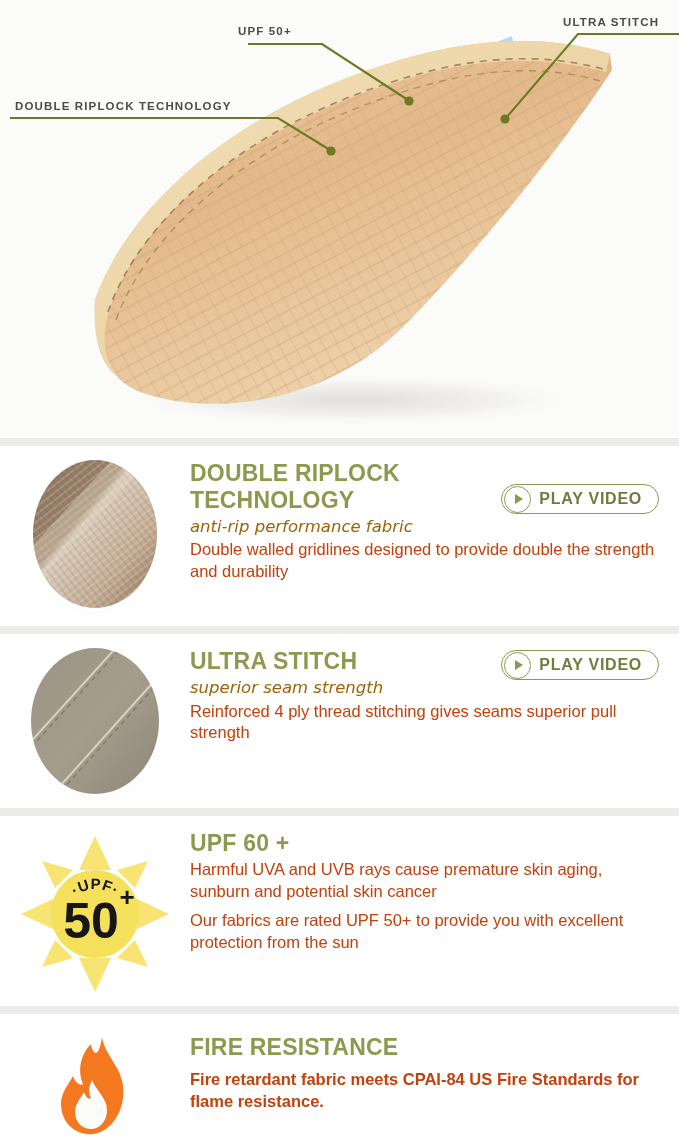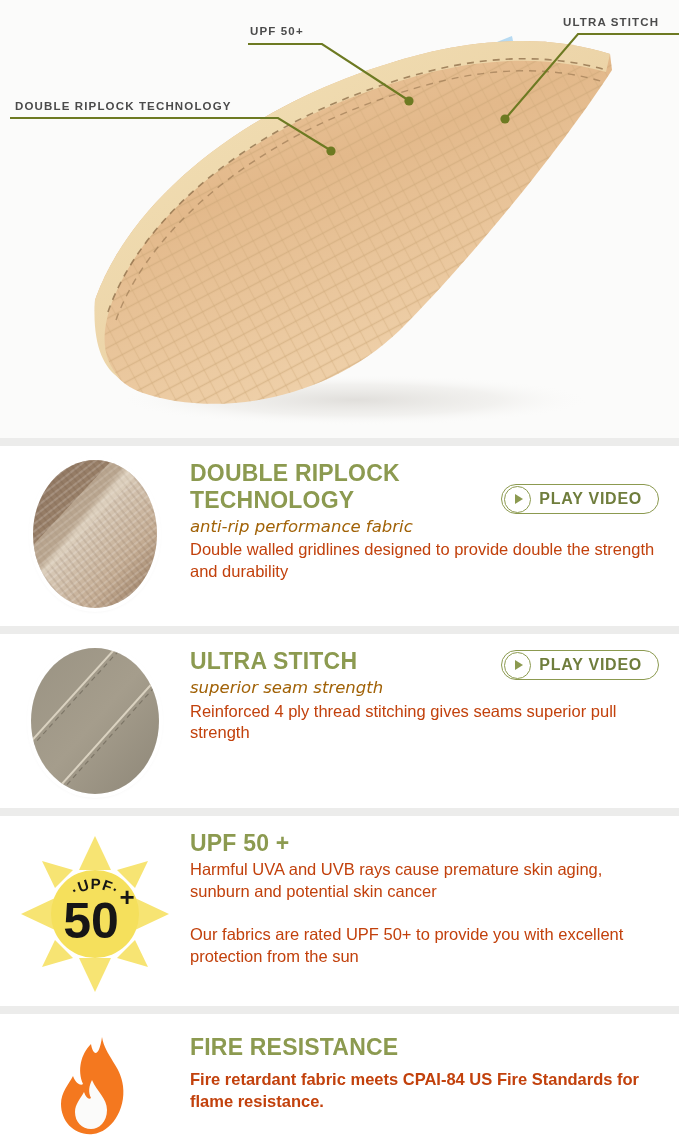--- a/index.html
+++ b/index.html
@@ -14,21 +14,21 @@
   
   .hero{position:relative;width:679px;height:438px;background:#fbfbfa;overflow:hidden;}
   .hero-svg{position:absolute;left:0;top:0;}
 
   .hero-label{
     position:absolute;
     font-family:"Liberation Sans","DejaVu Sans",sans-serif;
     font-size:11.5px;font-weight:700;letter-spacing:1.15px;
     color:#4b4b4b;white-space:nowrap;
   }
-  #lbl-upf{left:250px;top:25px;}
+  #lbl-upf{left:238px;top:25px;}
   #lbl-ultra{left:563px;top:16px;}
   #lbl-double{left:15px;top:100px;}
 
   
   .card{
     position:relative;background:#ffffff;width:679px;
     box-sizing:border-box;
   }
   .gap{height:8px;background:#ececeb;width:679px;}
 
@@ -51,21 +51,21 @@
   }
   .sub{
     margin:3px 0 2px 0;color:#a16207;
     font-style:italic;font-size:16.5px;line-height:1.25;
     font-family:"DejaVu Sans","Liberation Sans",sans-serif;
   }
   .para{
     margin:2px 0 0 0;color:#c2410c;
     font-size:16.5px;line-height:1.33;
   }
-  .para+.para{margin-top:21px;}
+  .para+.para{margin-top:7px;}
 
   
   .play-btn{
     position:absolute;display:inline-flex;align-items:center;
     height:30px;padding:0 16px 0 2px;
     border:1.6px solid #8c9a50;border-radius:16px;
     background:#fff;cursor:pointer;box-sizing:border-box;
   }
   .play-circle{
     width:25px;height:25px;border-radius:50%;
@@ -307,21 +307,21 @@
             <path id="upfArc" d="M50,80 A32,32 0 0 1 110,80" fill="none"></path>
           </defs>
           <text font-family="'Liberation Sans','DejaVu Sans',sans-serif" font-size="15" font-weight="700" fill="#161616" letter-spacing="0.5">
             <textPath href="#upfArc" startOffset="50%" text-anchor="middle">·UPF·</textPath>
           </text>
           <text x="76" y="108" text-anchor="middle" font-family="'Liberation Sans','DejaVu Sans',sans-serif" font-size="50" font-weight="700" fill="#161616">50</text>
           <text x="112" y="76" text-anchor="middle" font-family="'Liberation Sans','DejaVu Sans',sans-serif" font-size="26" font-weight="700" fill="#161616">+</text>
         </svg>
       </div>
       <div class="body">
-        <h2 class="head">UPF 50 +</h2>
+        <h2 class="head">UPF 60 +</h2>
         <p class="para" style="max-width:452px;">Harmful UVA and UVB rays cause premature skin aging, sunburn and potential skin cancer</p>
         <p class="para" style="max-width:440px;">Our fabrics are rated UPF 50+ to provide you with excellent protection from the sun</p>
       </div>
     </div>
   </div>
 
   <div class="gap"></div>
 
   <div class="card" style="height:140px;">
     <div class="card-inner" style="padding:20px 0 0 0;">

